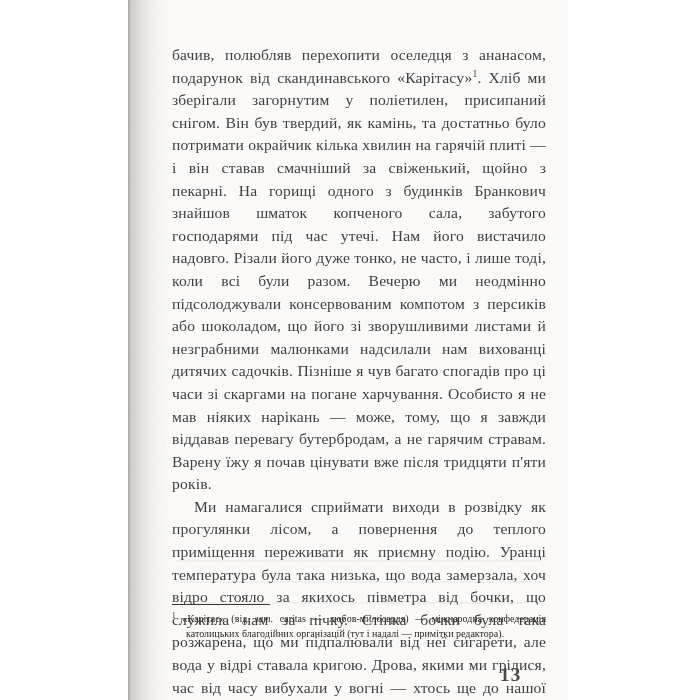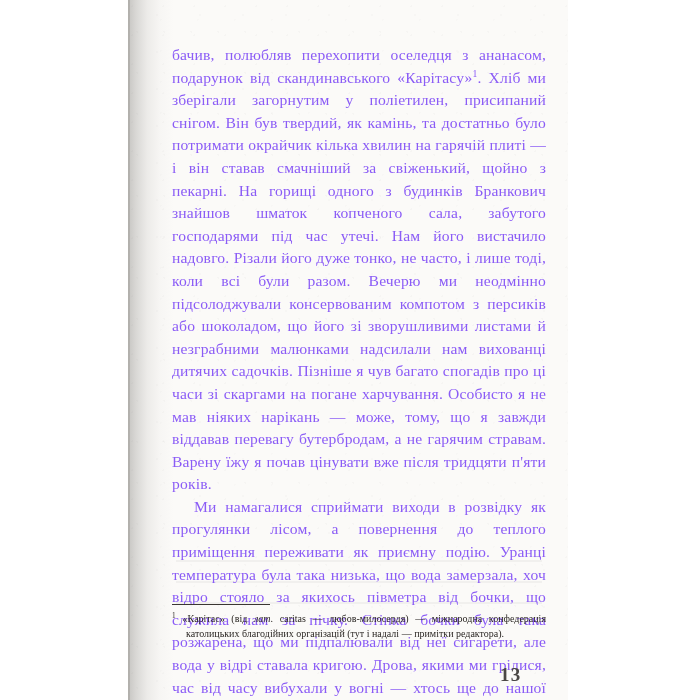--- a/index.html
+++ b/index.html
@@ -90,21 +90,21 @@
     top: 44px;
     width: 374px;
   }
 
   p.body-par {
     margin: 0;
     font-size: 15.6px;
     line-height: 22.6px;
     text-align: justify;
     text-justify: inter-word;
-    color: #8b5cf6;
+    color: #404040;
     hyphens: manual;
     letter-spacing: 0.01em;
   }
   p.body-par.indent {
     text-indent: 22px;
   }
 
   sup.fn-ref {
     font-size: 0.62em;
     vertical-align: super;

